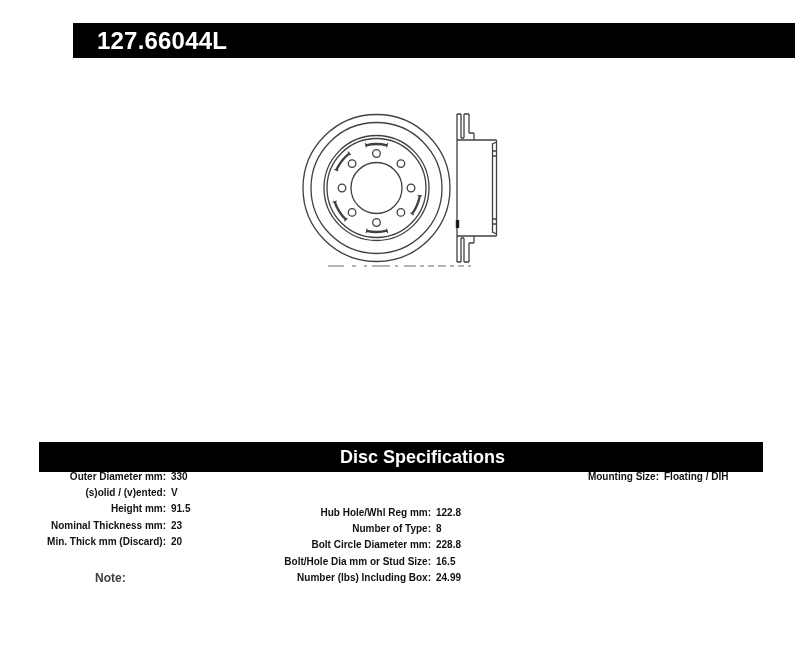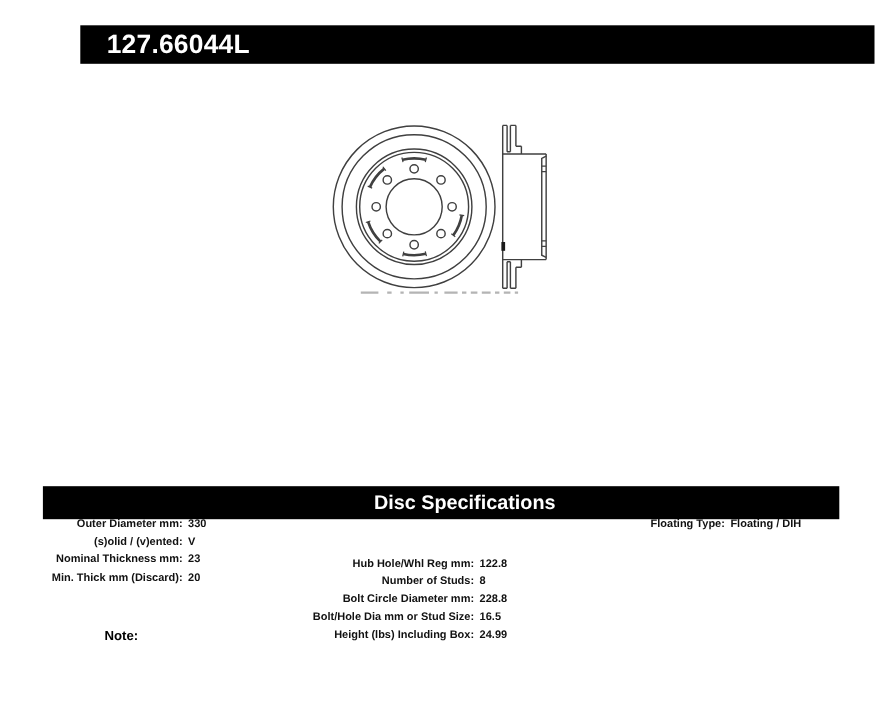--- a/index.html
+++ b/index.html
@@ -29,21 +29,21 @@
     display:flex;align-items:baseline;height:16.2px;
     font-size:10px;font-weight:bold;color:#111111;white-space:nowrap;
   }
   .spec-label{display:inline-block;text-align:right;margin-right:5px;}
   #spec-col-1 .spec-label{width:126px;}
   #spec-col-2 .spec-label{width:151px;}
   #spec-col-3 .spec-label{width:129px;}
   .spec-value{text-align:center;}
   #note-label{
     position:absolute;left:95px;top:571px;
-    font-size:12px;font-weight:bold;color:#000000;
+    font-size:12px;font-weight:bold;color:#404040;
   }
 </style>
 </head>
 <body>
 
 <div class="bar" id="header-bar">
   <span>127.66044L</span>
 </div>
 
 <svg id="drawing-svg" width="230" height="172" viewBox="285 100 230 172" xmlns="http://www.w3.org/2000/svg">
@@ -116,52 +116,56 @@
 <div class="spec-col" id="spec-col-1">
   <div class="spec-row">
     <span class="spec-label">Outer Diameter mm:</span>
     <span class="spec-value">330</span>
   </div>
   <div class="spec-row">
     <span class="spec-label">(s)olid / (v)ented:</span>
     <span class="spec-value">V</span>
   </div>
   <div class="spec-row">
+    <span class="spec-label">Height mm:</span>
+    <span class="spec-value">91.5</span>
+  </div>
+  <div class="spec-row">
     <span class="spec-label">Nominal Thickness mm:</span>
     <span class="spec-value">23</span>
   </div>
   <div class="spec-row">
     <span class="spec-label">Min. Thick mm (Discard):</span>
     <span class="spec-value">20</span>
   </div>
 </div>
 
 <div class="spec-col" id="spec-col-2">
   <div class="spec-row">
     <span class="spec-label">Hub Hole/Whl Reg mm:</span>
     <span class="spec-value">122.8</span>
   </div>
   <div class="spec-row">
-    <span class="spec-label">Number of Studs:</span>
+    <span class="spec-label">Number of Type:</span>
     <span class="spec-value">8</span>
   </div>
   <div class="spec-row">
     <span class="spec-label">Bolt Circle Diameter mm:</span>
     <span class="spec-value">228.8</span>
   </div>
   <div class="spec-row">
     <span class="spec-label">Bolt/Hole Dia mm or Stud Size:</span>
     <span class="spec-value">16.5</span>
   </div>
   <div class="spec-row">
-    <span class="spec-label">Height (lbs) Including Box:</span>
+    <span class="spec-label">Number (lbs) Including Box:</span>
     <span class="spec-value">24.99</span>
   </div>
 </div>
 
 <div class="spec-col" id="spec-col-3">
   <div class="spec-row">
-    <span class="spec-label">Floating Type:</span>
+    <span class="spec-label">Mounting Size:</span>
     <span class="spec-value">Floating / DIH</span>
   </div>
 </div>
 
 <div id="note-label">Note:</div>
 
 </body></html>

